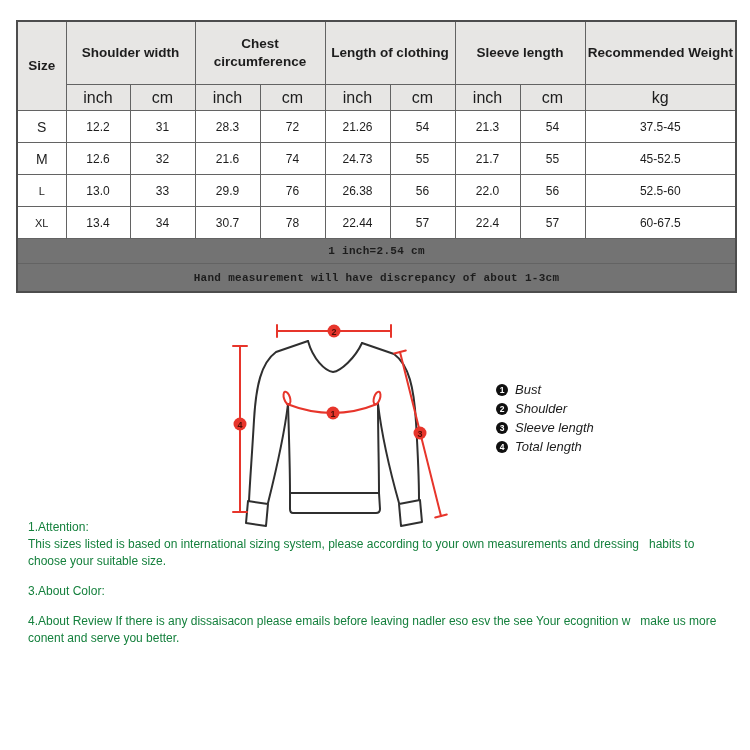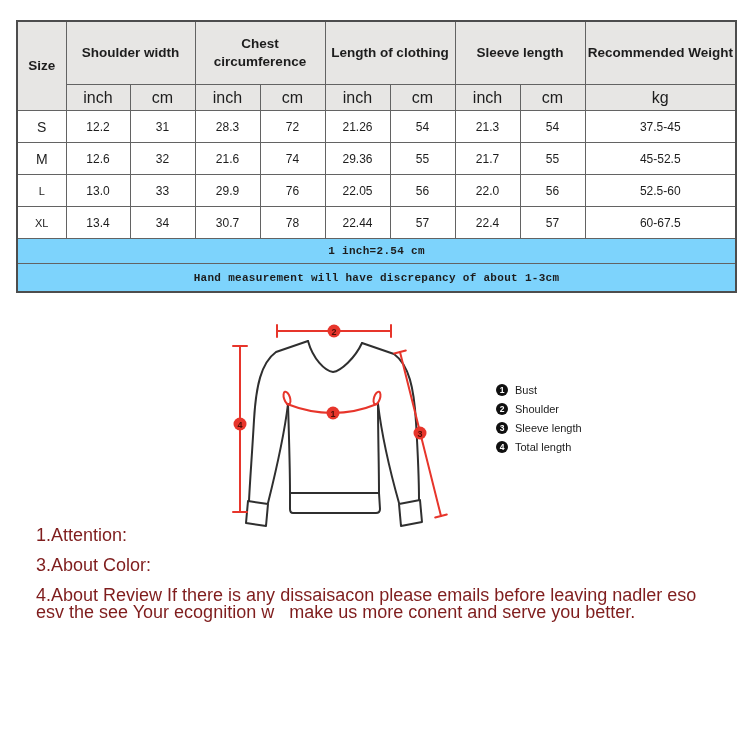--- a/index.html
+++ b/index.html
@@ -10,38 +10,38 @@
   table.size-table{position:absolute;left:16px;top:20px;width:719px;border-collapse:collapse;
     table-layout:fixed;border:2px solid #4d4d4d;background:#fff;}
   .size-table th,.size-table td{border:1px solid #636363;text-align:center;vertical-align:middle;
     padding:0;color:#1d1d1d;overflow:hidden;}
   .size-table .hdr{background:#e7e6e4;font-weight:bold;font-size:13.5px;line-height:1.3;height:62px;}
   .size-table .unit{background:#e7e6e4;font-weight:normal;font-size:16px;height:25px;margin-left:13px;}
   .size-table td.val{font-size:12px;height:31px;background:#fff;}
   .size-table th.size-label{font-weight:normal;font-size:14px;background:#fff;}
   .size-table tr.small th.size-label{font-size:11px;}
   .size-table td.note{font-family:"Liberation Mono",monospace;font-weight:bold;font-size:11px;
-    letter-spacing:.3px;background:#7dd3fc;}
+    letter-spacing:.3px;background:#737373;}
   .size-table td.note1{height:24px;}
   .size-table td.note2{height:27px;}
 
   
   .diagram-svg{position:absolute;left:225px;top:310px;width:260px;height:228px;}
 
   .legend{position:absolute;left:496px;top:380px;}
   .legend-item{display:flex;align-items:center;height:19px;}
   .legend-dot{width:12px;height:12px;border-radius:50%;background:#101010;color:#fff;
     font-size:8.5px;font-weight:bold;display:flex;align-items:center;justify-content:center;
     margin-right:7px;flex:0 0 12px;}
-  .legend-label{font-size:11px;color:#1c1c1c;}
+  .legend-label{font-size:13px;color:#1c1c1c;font-style:italic;}
 
   
   .text-block{position:absolute;left:28px;top:519px;width:694px;}
   .section{margin-bottom:13px;}
-  .section p{margin:8px;font-size:18px;line-height:17px;color:#7f1d1d;white-space:pre-wrap;}
+  .section p{margin:0;font-size:12px;line-height:17px;color:#15803d;white-space:pre-wrap;}
   .sec-heading:empty{display:none;}
 </style>
 </head>
 <body>
 
 <div class="page">
 
   <table class="size-table">
     <colgroup>
       <col style="width:49px">
@@ -87,33 +87,33 @@
         <td class="val">21.3</td>
         <td class="val">54</td>
         <td class="val">37.5-45</td>
       </tr>
       <tr>
         <th class="size-label">M</th>
         <td class="val">12.6</td>
         <td class="val">32</td>
         <td class="val">21.6</td>
         <td class="val">74</td>
-        <td class="val">29.36</td>
+        <td class="val">24.73</td>
         <td class="val">55</td>
         <td class="val">21.7</td>
         <td class="val">55</td>
         <td class="val">45-52.5</td>
       </tr>
       <tr class="small">
         <th class="size-label">L</th>
         <td class="val">13.0</td>
         <td class="val">33</td>
         <td class="val">29.9</td>
         <td class="val">76</td>
-        <td class="val">22.05</td>
+        <td class="val">26.38</td>
         <td class="val">56</td>
         <td class="val">22.0</td>
         <td class="val">56</td>
         <td class="val">52.5-60</td>
       </tr>
       <tr class="small">
         <th class="size-label">XL</th>
         <td class="val">13.4</td>
         <td class="val">34</td>
         <td class="val">30.7</td>
@@ -207,20 +207,21 @@
     </div>
     <div class="legend-item">
       <span class="legend-dot">4</span>
       <span class="legend-label">Total length</span>
     </div>
   </div>
 
   <div class="text-block">
     <div class="section">
       <p class="sec-heading">1.Attention:</p>
+      <p class="sec-body">This sizes listed is based on international sizing system, please according to your own measurements and dressing   habits to choose your suitable size.</p>
     </div>
     <div class="section">
     </div>
     <div class="section">
       <p class="sec-heading">3.About Color:</p>
     </div>
     <div class="section">
 
       <p class="sec-body">4.About Review If there is any dissaisacon please emails before leaving nadler eso esv the see Your ecognition w   make us more conent and serve you better.</p>
     </div>

